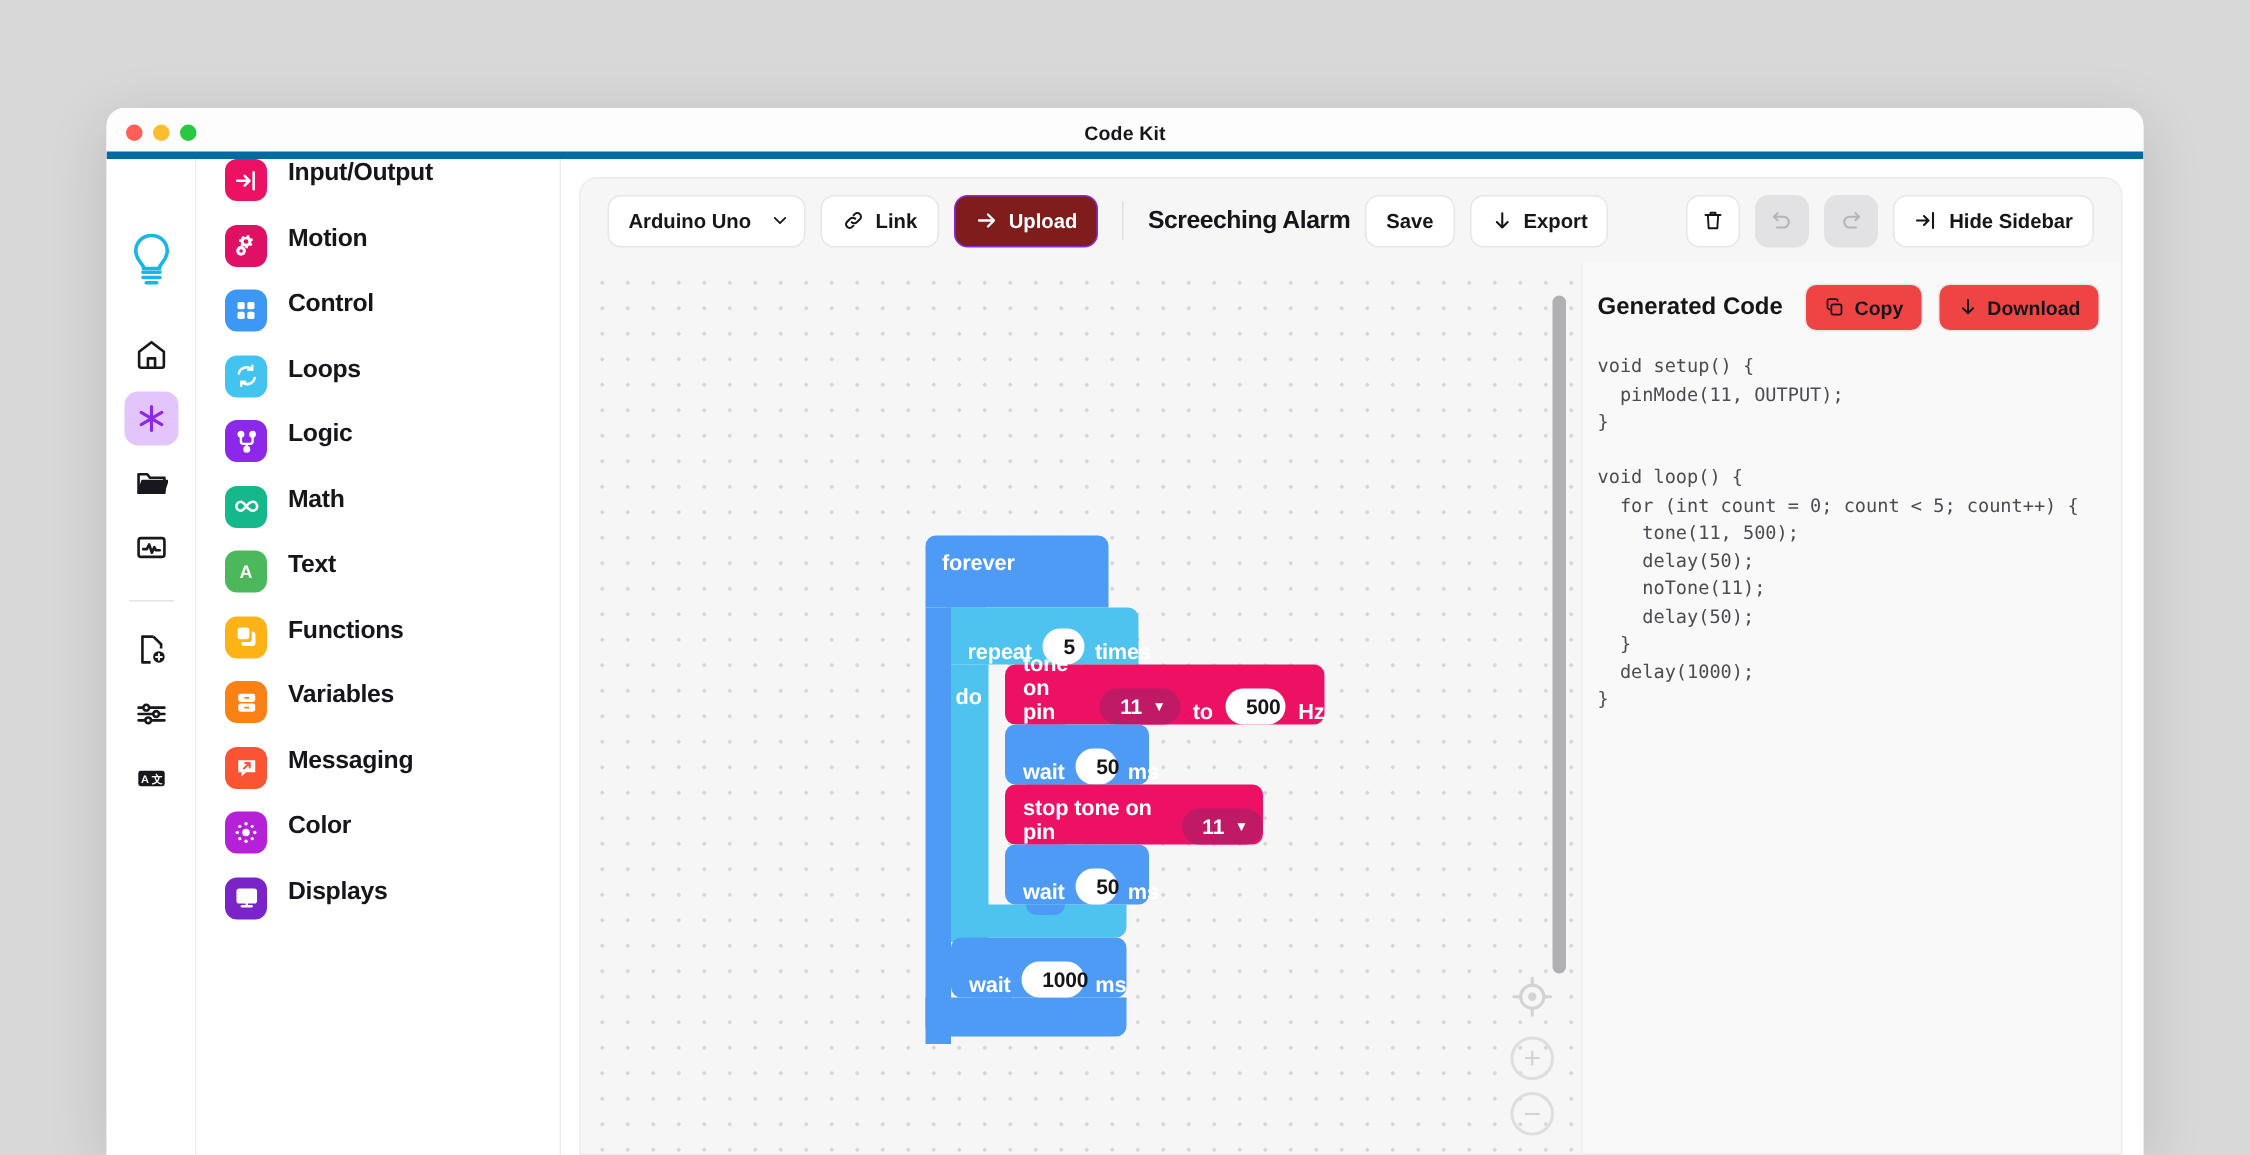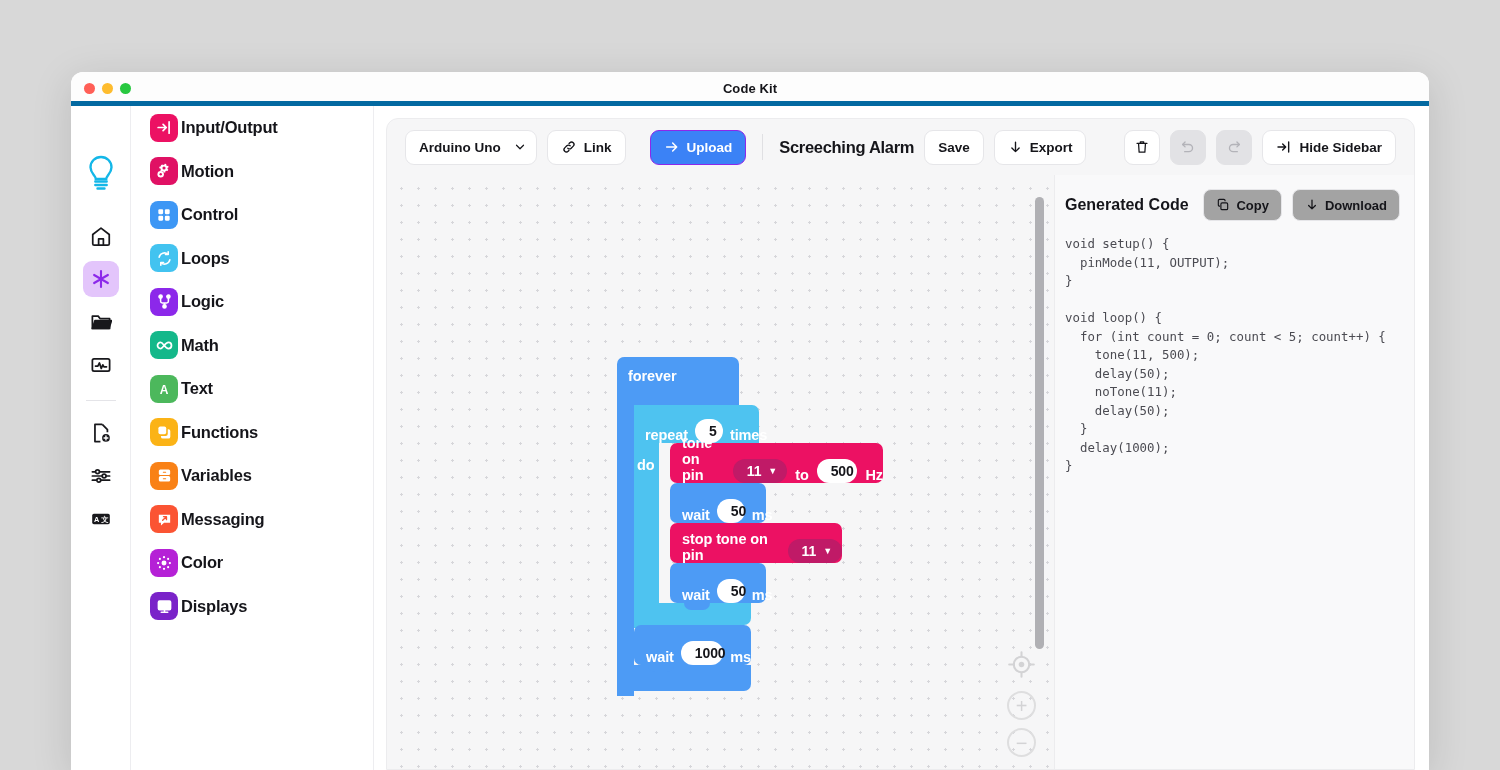--- a/index.html
+++ b/index.html
@@ -73,21 +73,21 @@
   .brand-text { font-size: 34px; font-weight: 900; letter-spacing: -1.2px; color: #0d0d12; }
   .brand-badge {
     width: 50px; height: 50px; border-radius: 50%;
     border: 2.5px solid #8c28ea;
     display: flex; align-items: center; justify-content: center;
     margin: 0 -9px 0 -8px;
     position: relative; z-index: 2; background: transparent;
   }
   .cat-list { padding-left: 19px; }
   .cat {
-    display: flex; align-items: center; gap: 3px;
+    display: flex; align-items: flex-start; gap: 14px;
     height: 43.5px; cursor: pointer;
   }
   .cat-ico {
     width: 28px; height: 28px; border-radius: 8px;
     display: flex; align-items: center; justify-content: center;
     flex: 0 0 28px;
   }
   .cat-label { font-size: 16.5px; font-weight: 700; color: #15151a; letter-spacing: -.2px; }
 
   
@@ -107,21 +107,21 @@
     padding: 0 18px; gap: 10px;
   }
   .btn {
     display: inline-flex; align-items: center; gap: 7px;
     height: 35px; padding: 0 13px;
     background: #ffffff; border: 1px solid #e6e6e9;
     border-radius: 9px;
     font-size: 13.5px; font-weight: 700; color: #15151a;
     cursor: pointer; white-space: nowrap;
   }
-  .btn.primary { background: #3b82f6; border-color: #8c28ea; color: #ffffff; margin-left: 14px; }
+  .btn.primary { background: #7f1d1d; border-color: #8c28ea; color: #ffffff; }
   .btn.icon-only { padding: 0; width: 36px; justify-content: center; }
   .btn.disabled { background: #e2e2e5; border-color: #e2e2e5; color: #b3b3b9; cursor: default; }
   .sep-v { width: 1px; height: 26px; background: #e0e0e3; margin: 0 6px; }
   #proj-title { font-size: 16.5px; font-weight: 700; color: #15151a; letter-spacing: -.3px; white-space: nowrap; }
   .spacer { flex: 1; }
 
   
   #workspace { flex: 1; display: flex; position: relative; overflow: hidden; }
   #canvas {
     flex: 1; position: relative;
@@ -181,21 +181,21 @@
     flex: 0 0 360px;
   }
   #code-head {
     display: flex; align-items: center; gap: 10px;
     padding: 14px 14px 10px 10px;
   }
   #code-head .t { font-size: 16px; font-weight: 700; color: #15151a; flex: 1; }
   .code-btn {
     display: inline-flex; align-items: center; gap: 6px;
     height: 32px; padding: 0 12px;
-    background: #a3a3a3; border: 1px solid #e6e6e9; border-radius: 8px;
+    background: #ef4444; border: 1px solid #e6e6e9; border-radius: 8px;
     font-size: 13px; font-weight: 700; color: #15151a; cursor: pointer;
   }
   #code-body {
     flex: 1; overflow: hidden;
     padding: 4px 14px 0 10px;
     font-family: "DejaVu Sans Mono", monospace;
     font-size: 12.4px; line-height: 18.5px;
     color: #4b4b52; white-space: pre;
   }
   svg { display: block; }

